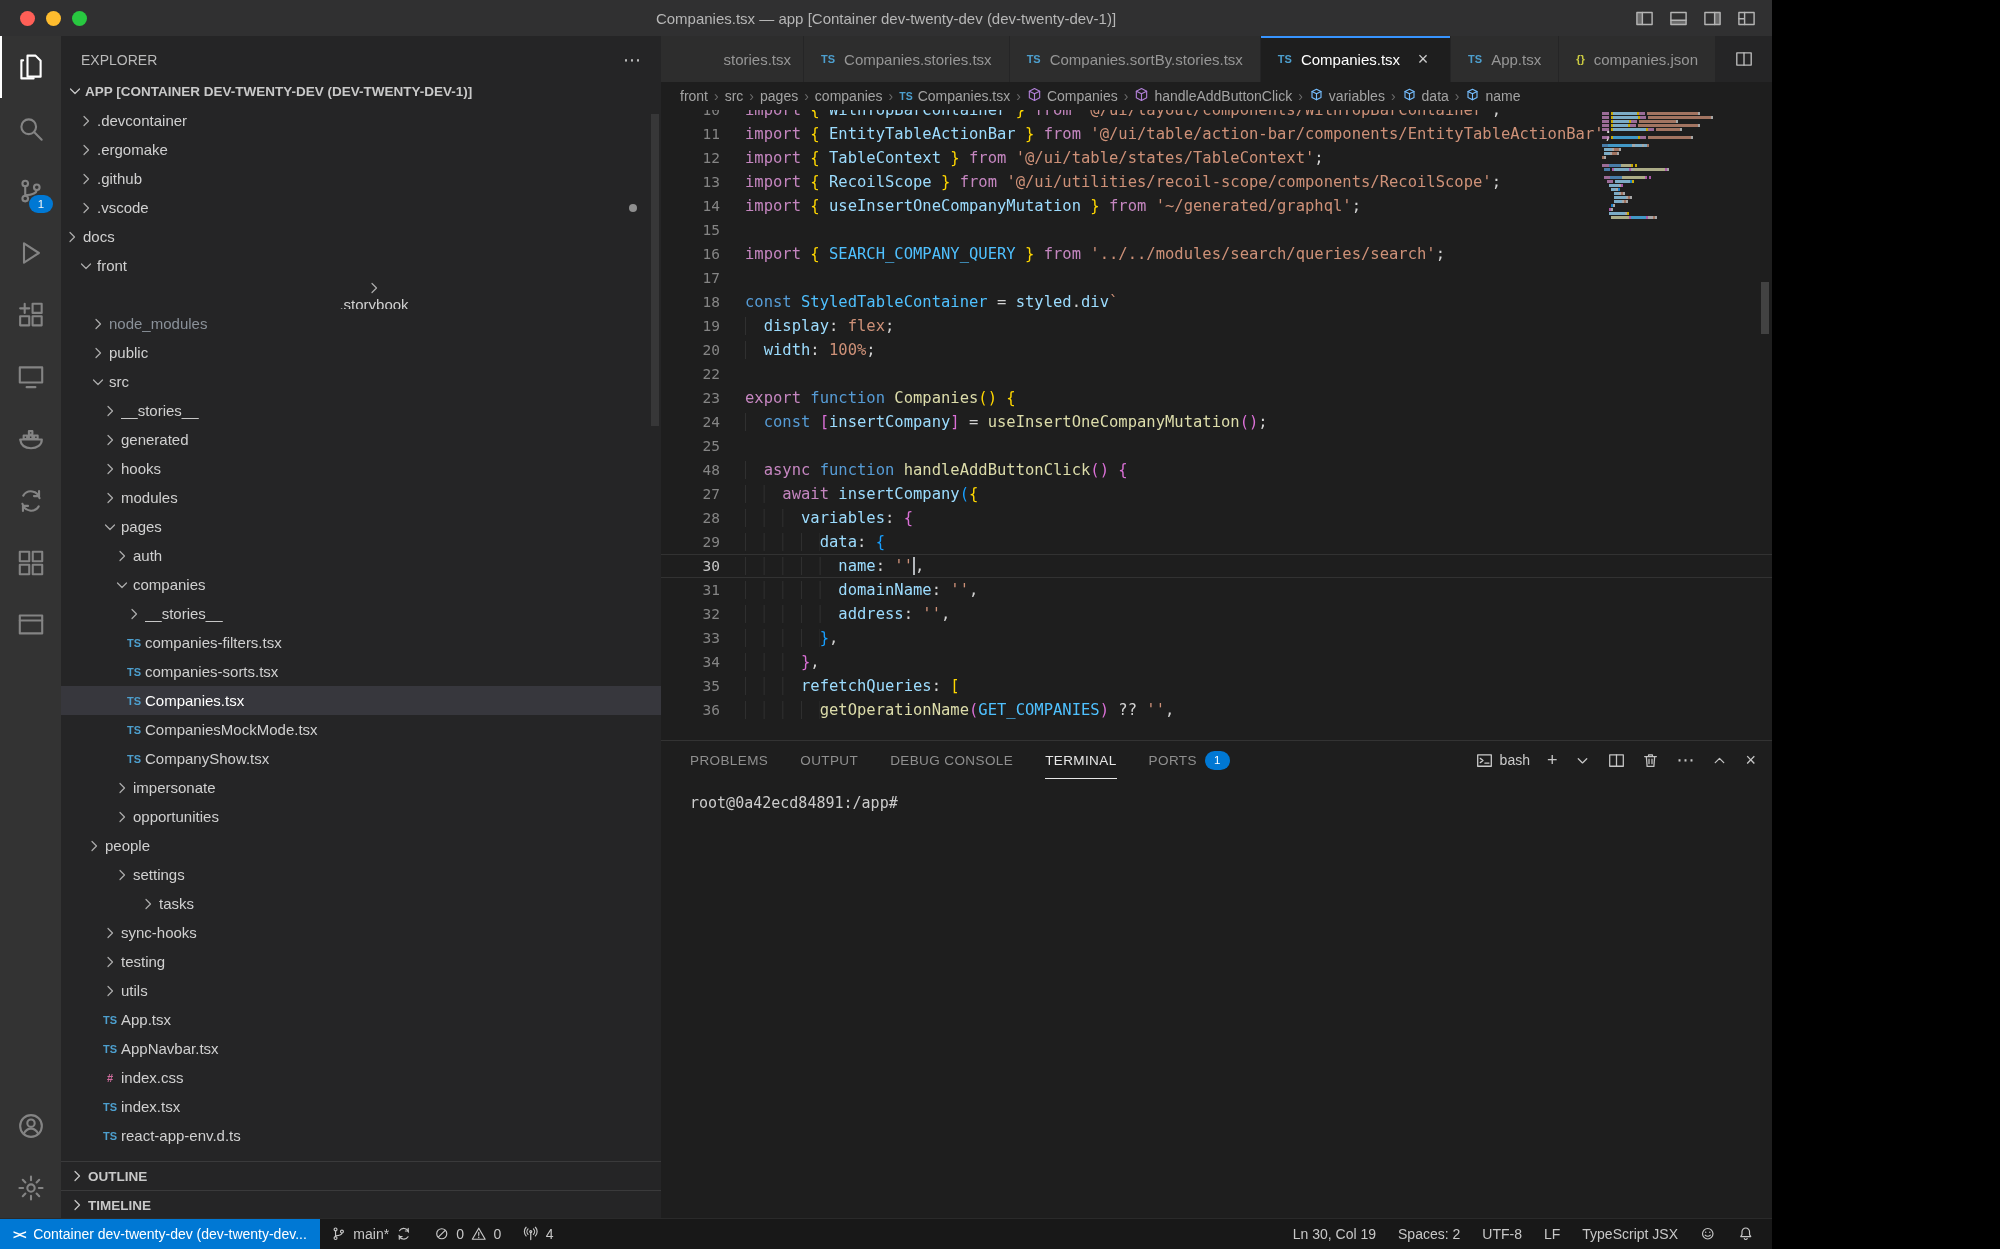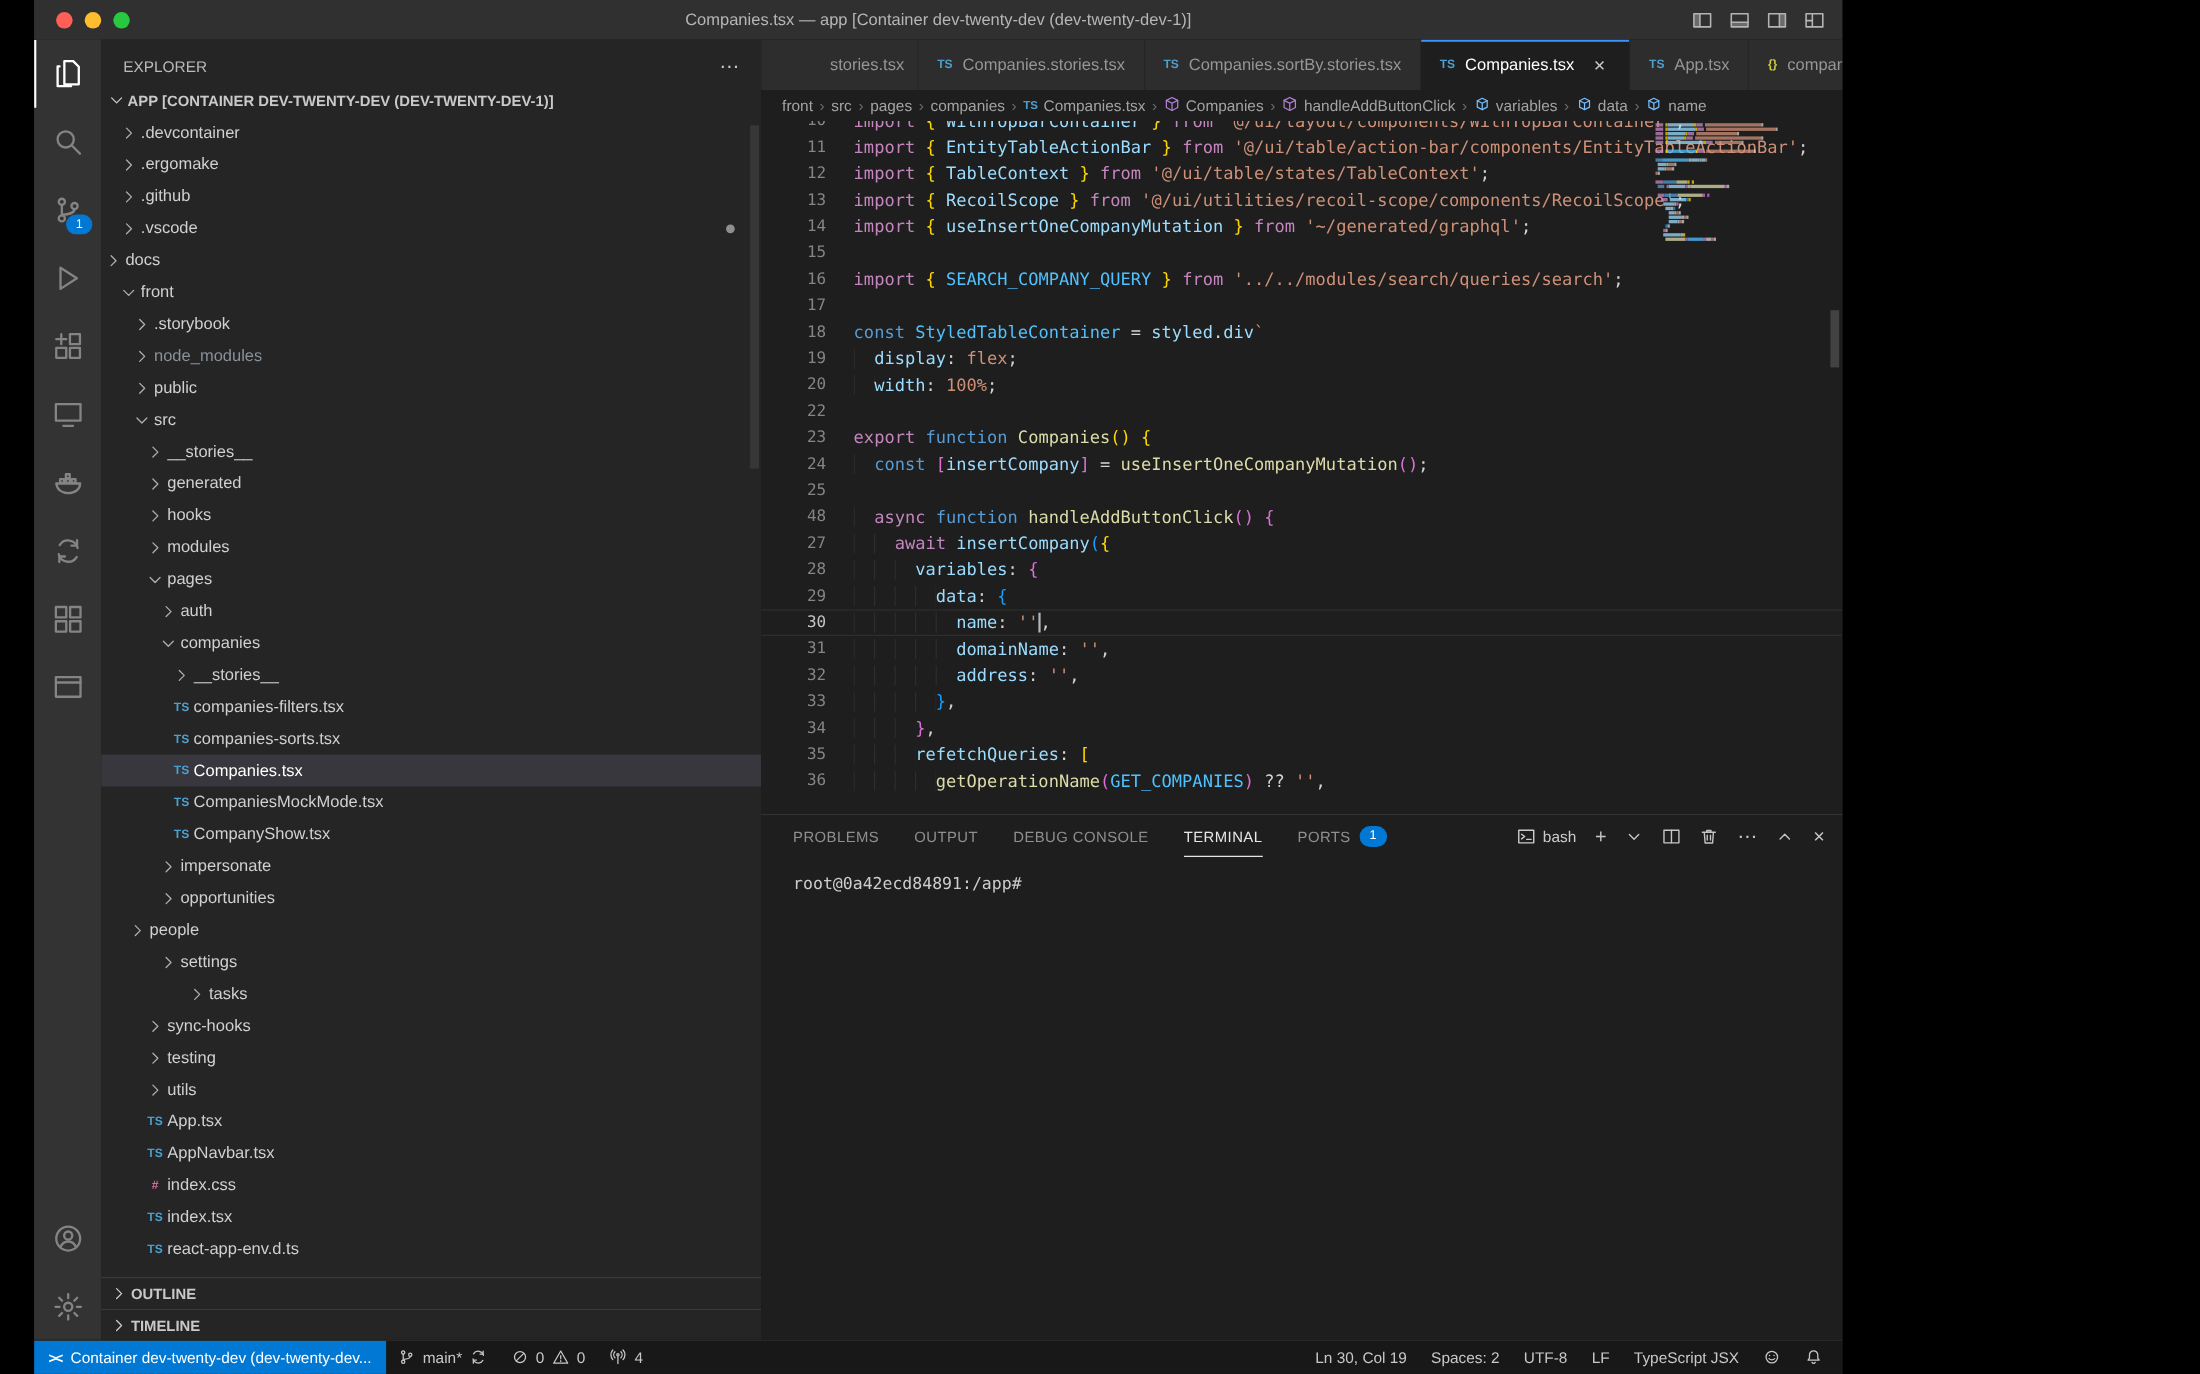--- a/index.html
+++ b/index.html
@@ -1,17 +1,17 @@
 <!DOCTYPE html>
 <html><head>
 <meta charset="utf-8">
 <style>
   html,body{margin:0;padding:0;background:#000;}
-  .window{position:relative;width:1644px;height:1249px;background:#1e1e1e;overflow:hidden;
-          font-family:"Liberation Sans",sans-serif;margin-left:31px;-webkit-font-smoothing:antialiased;}
+  .window{position:relative;width:1772px;height:1249px;background:#1e1e1e;overflow:hidden;
+          font-family:"Liberation Sans",sans-serif;-webkit-font-smoothing:antialiased;}
   .icon svg{display:block}
   
   .titlebar{position:absolute;left:0;top:0;right:0;height:36px;background:#303031;display:flex;align-items:center;border-bottom:1px solid #222;}
   .traffic{position:absolute;left:20px;top:0;height:36px;display:flex;align-items:center;gap:11px;}
   .tl{width:15px;height:15px;border-radius:50%;display:inline-block;}
   .tl.red{background:#ff5f57}.tl.yel{background:#febc2e}.tl.grn{background:#28c840}
   .title{flex:1;text-align:center;color:#b6b6b6;font-size:15px;}
   .tb-icons{position:absolute;right:16px;top:0;height:36px;display:flex;align-items:center;gap:15px;color:#b4b4b4;}
   .tb-icons span svg{width:19px;height:19px}
   
@@ -297,21 +297,21 @@
           <span class="lbl">docs</span>
         </div>
         <div class="row" style="padding-left: 14px;">
           <span class="tw chev icon">
             <svg width="16" height="16" viewBox="0 0 16 16" fill="none" stroke="currentColor" stroke-width="1.2" stroke-linecap="round" stroke-linejoin="round">
               <path d="M3.5 6L8 10.5l4.5-4.5"></path>
             </svg>
           </span>
           <span class="lbl">front</span>
         </div>
-        <div class="row" style="padding-left: 26px;">
+        <div class="row" style="padding-left: 26px; flex-direction: column;">
           <span class="tw chev icon">
             <svg width="16" height="16" viewBox="0 0 16 16" fill="none" stroke="currentColor" stroke-width="1.2" stroke-linecap="round" stroke-linejoin="round">
               <path d="M6 3.5L10.5 8 6 12.5"></path>
             </svg>
           </span>
           <span class="lbl">.storybook</span>
         </div>
         <div class="row dim" style="padding-left: 26px;">
           <span class="tw chev icon">
             <svg width="16" height="16" viewBox="0 0 16 16" fill="none" stroke="currentColor" stroke-width="1.2" stroke-linecap="round" stroke-linejoin="round">

